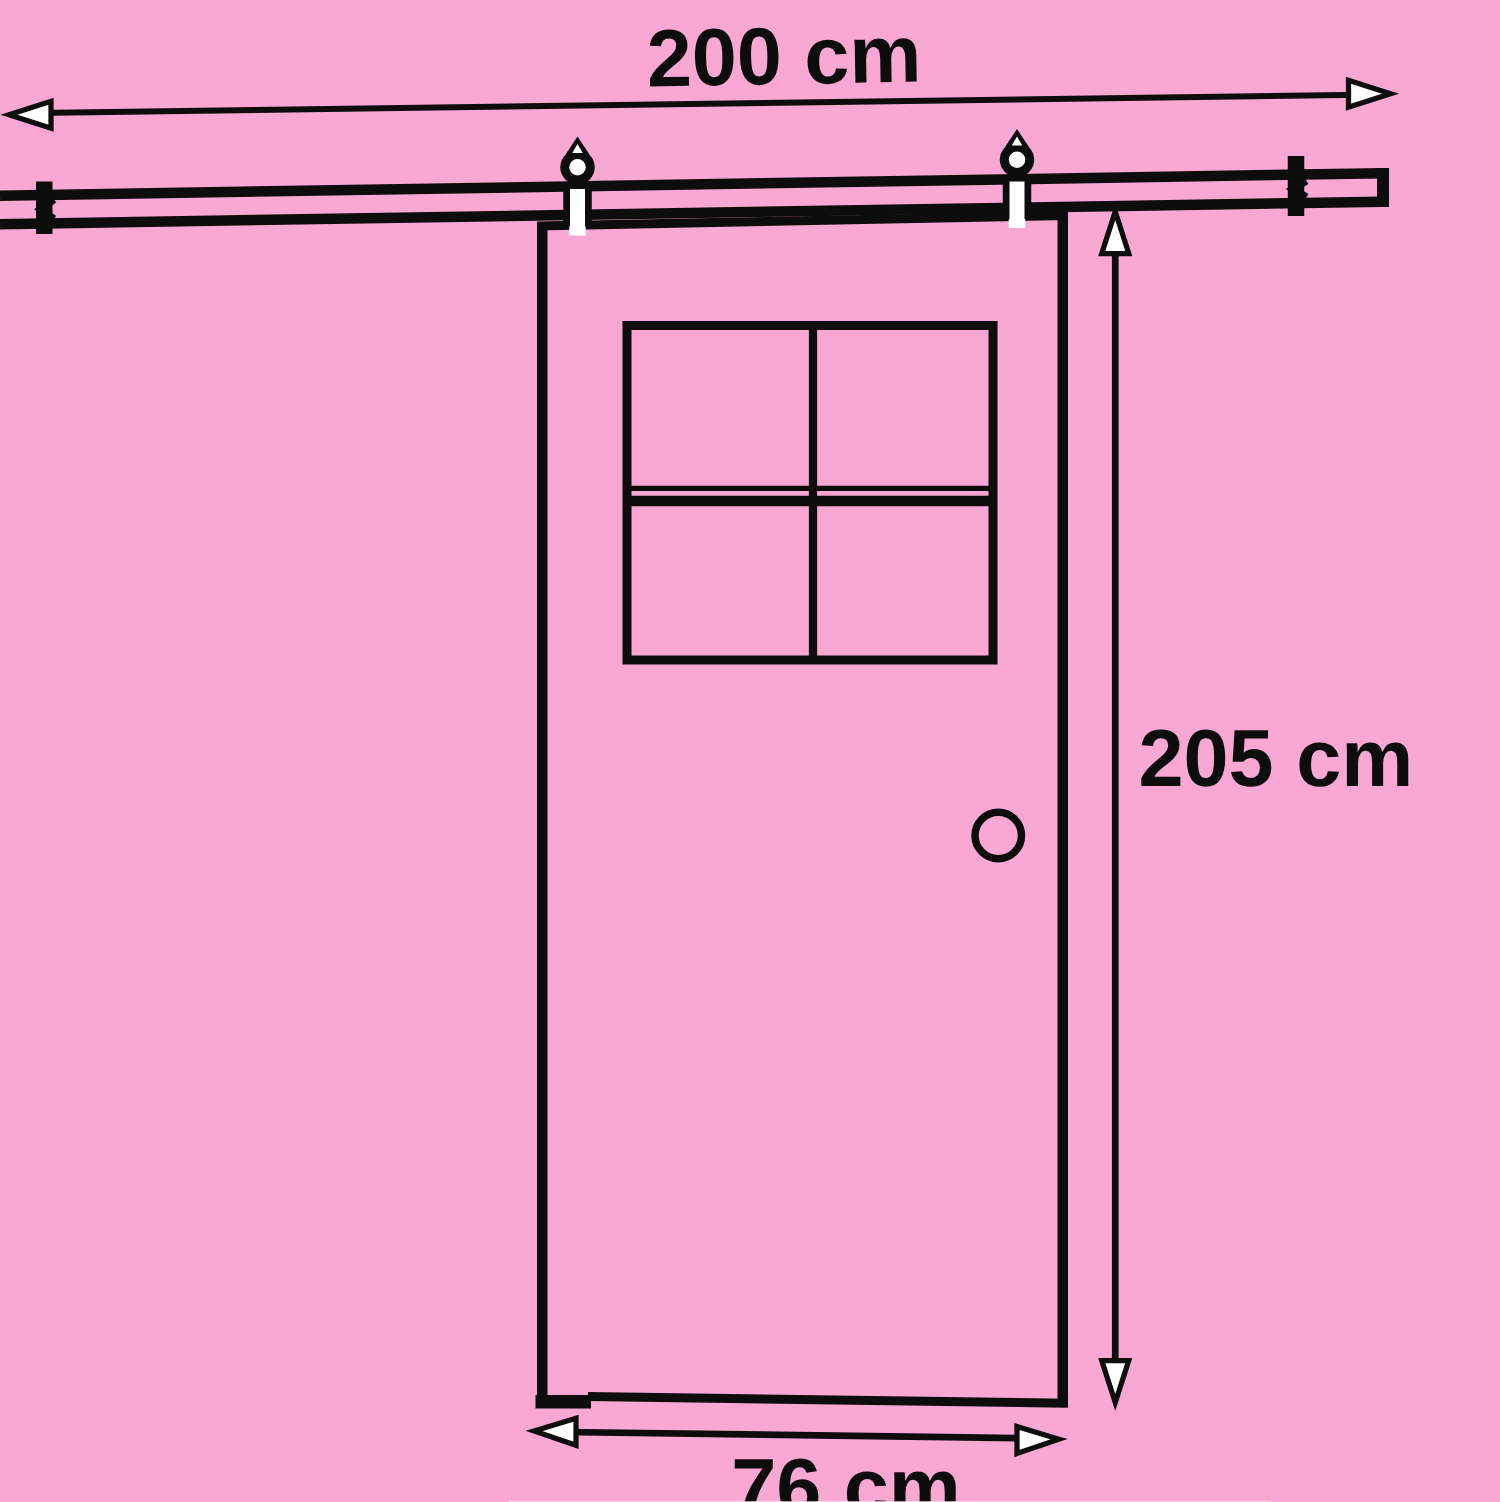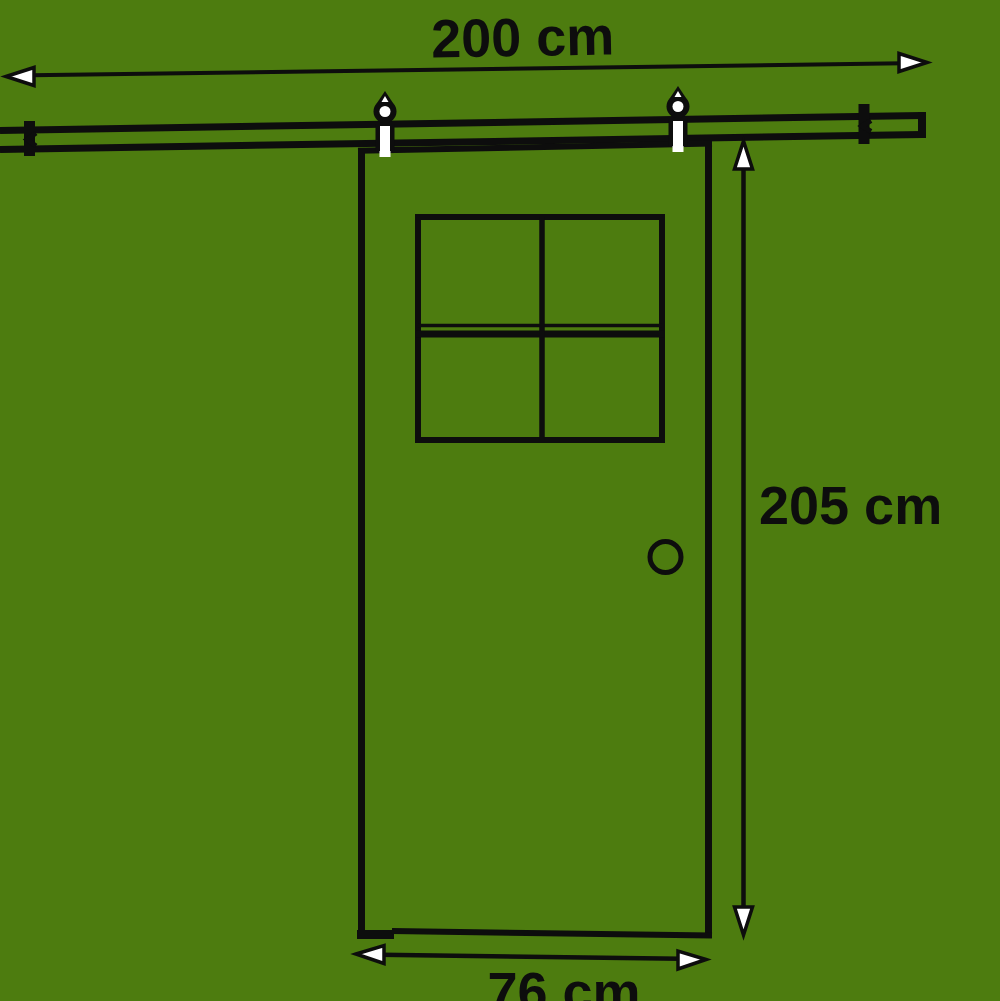--- a/index.html
+++ b/index.html
@@ -5,21 +5,21 @@
   html, body {
     margin: 0;
     padding: 0;
     background: #ffffff;
   }
   .canvas {
     position: relative;
     width: 1000px;
     height: 1001px;
     margin: 0 auto;
-    background: #4d7c0f;
+    background: #f9a8d4;
     overflow: hidden;
   }
   svg { display: block; }
   .dim-label {
     font-family: "Liberation Sans", "DejaVu Sans", sans-serif;
     font-weight: 700;
     font-size: 54px;
     fill: #0d0d0d;
   }
   .ink-stroke  { stroke: #0d0d0d; fill: none; }

